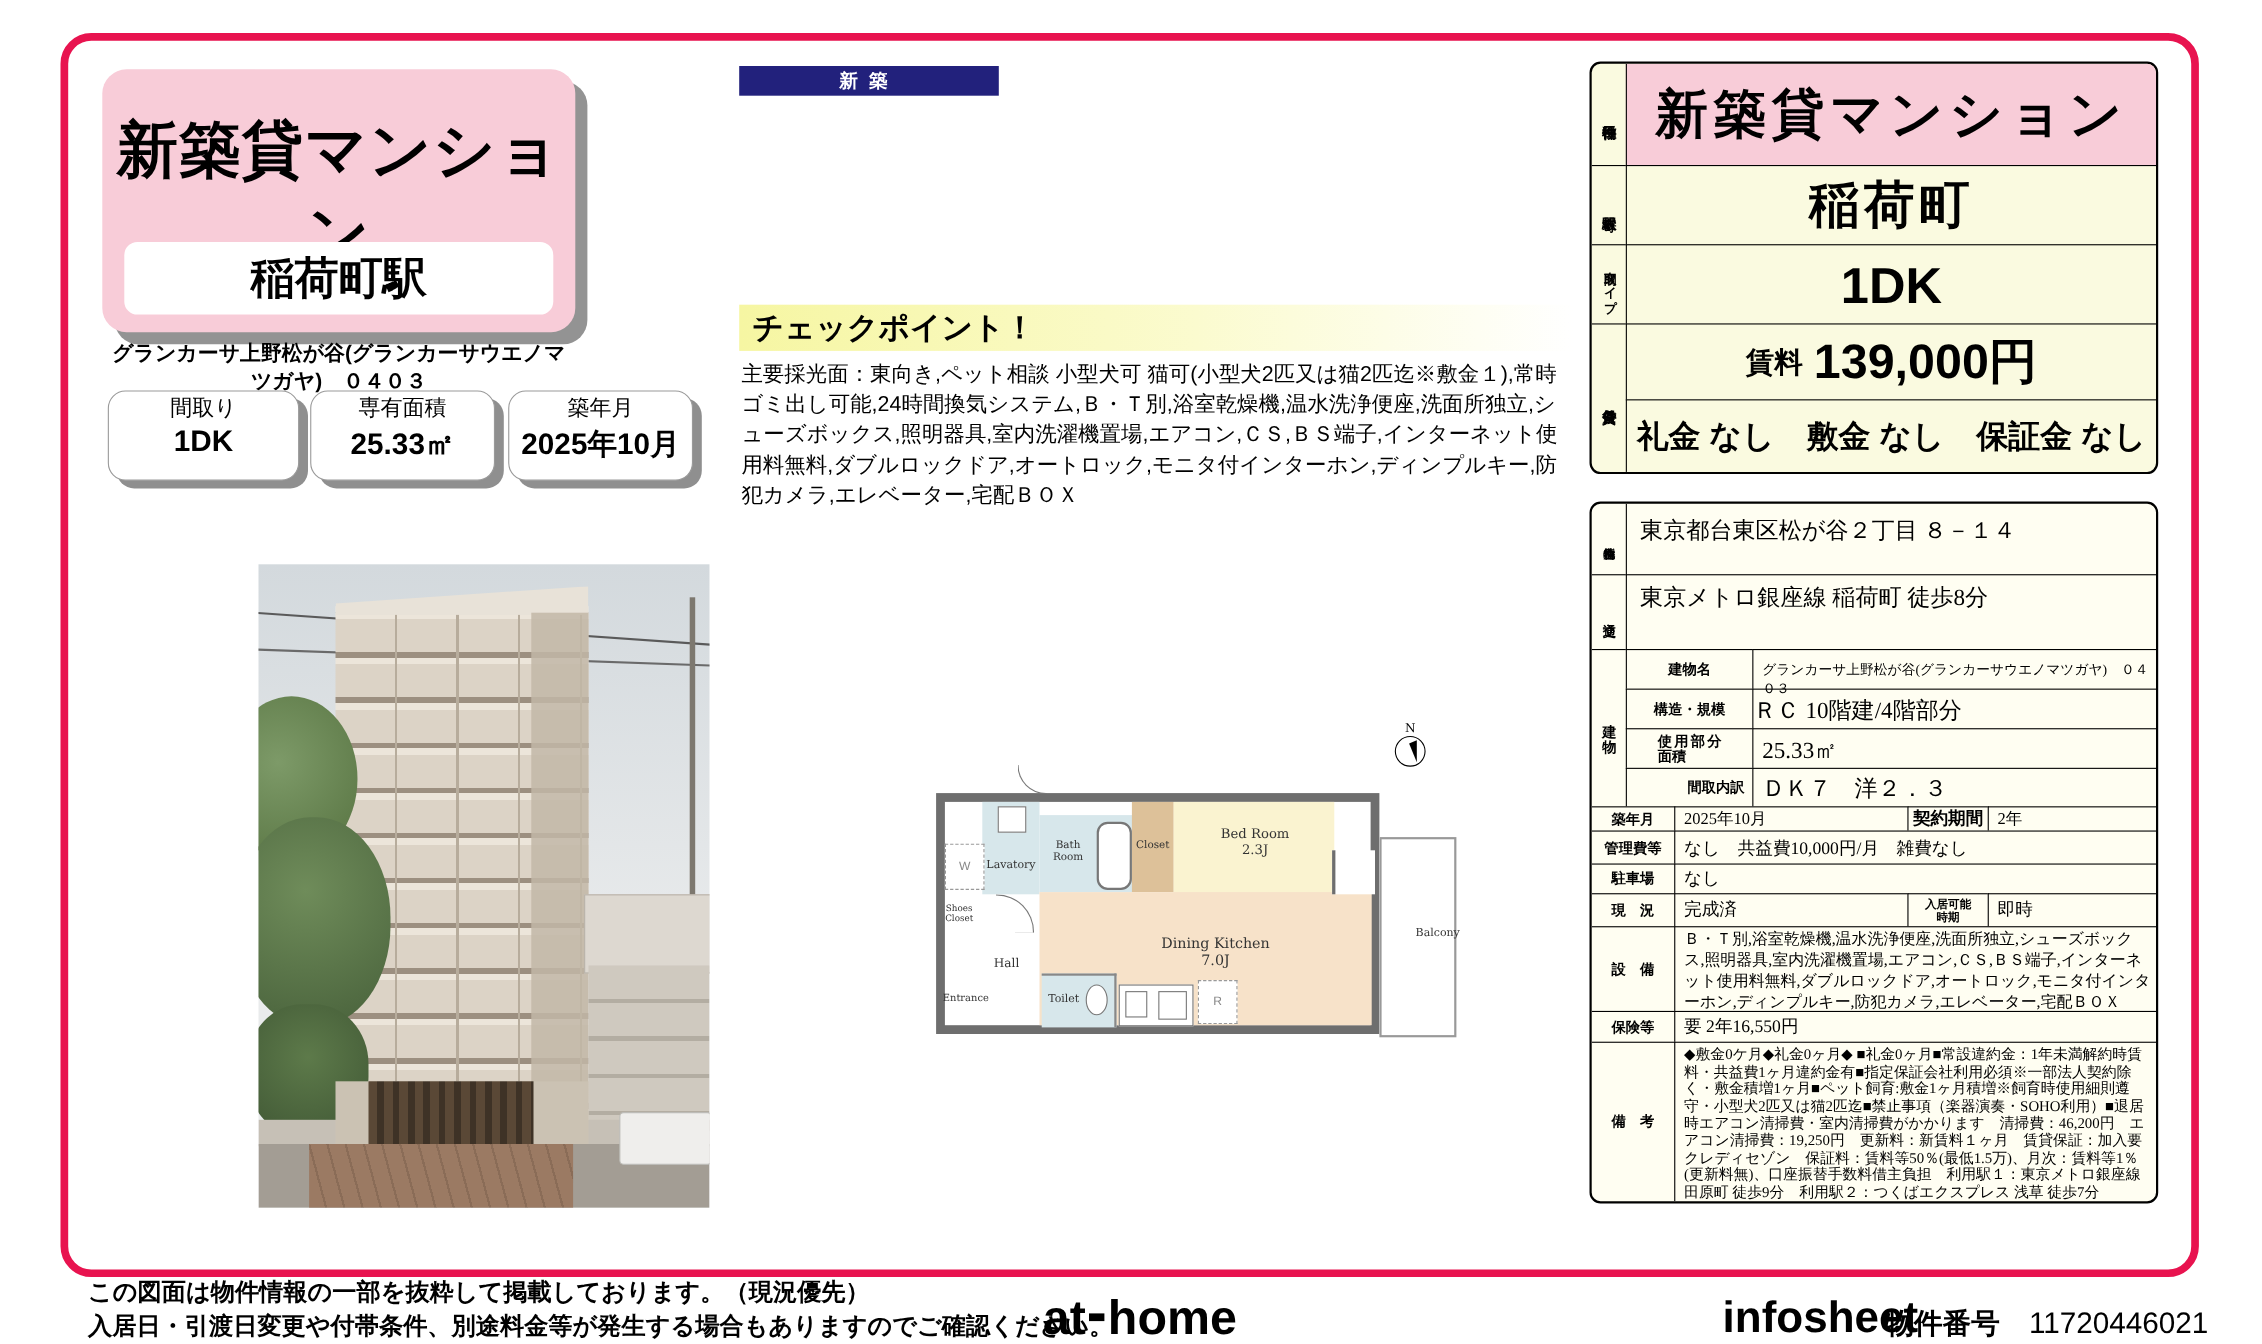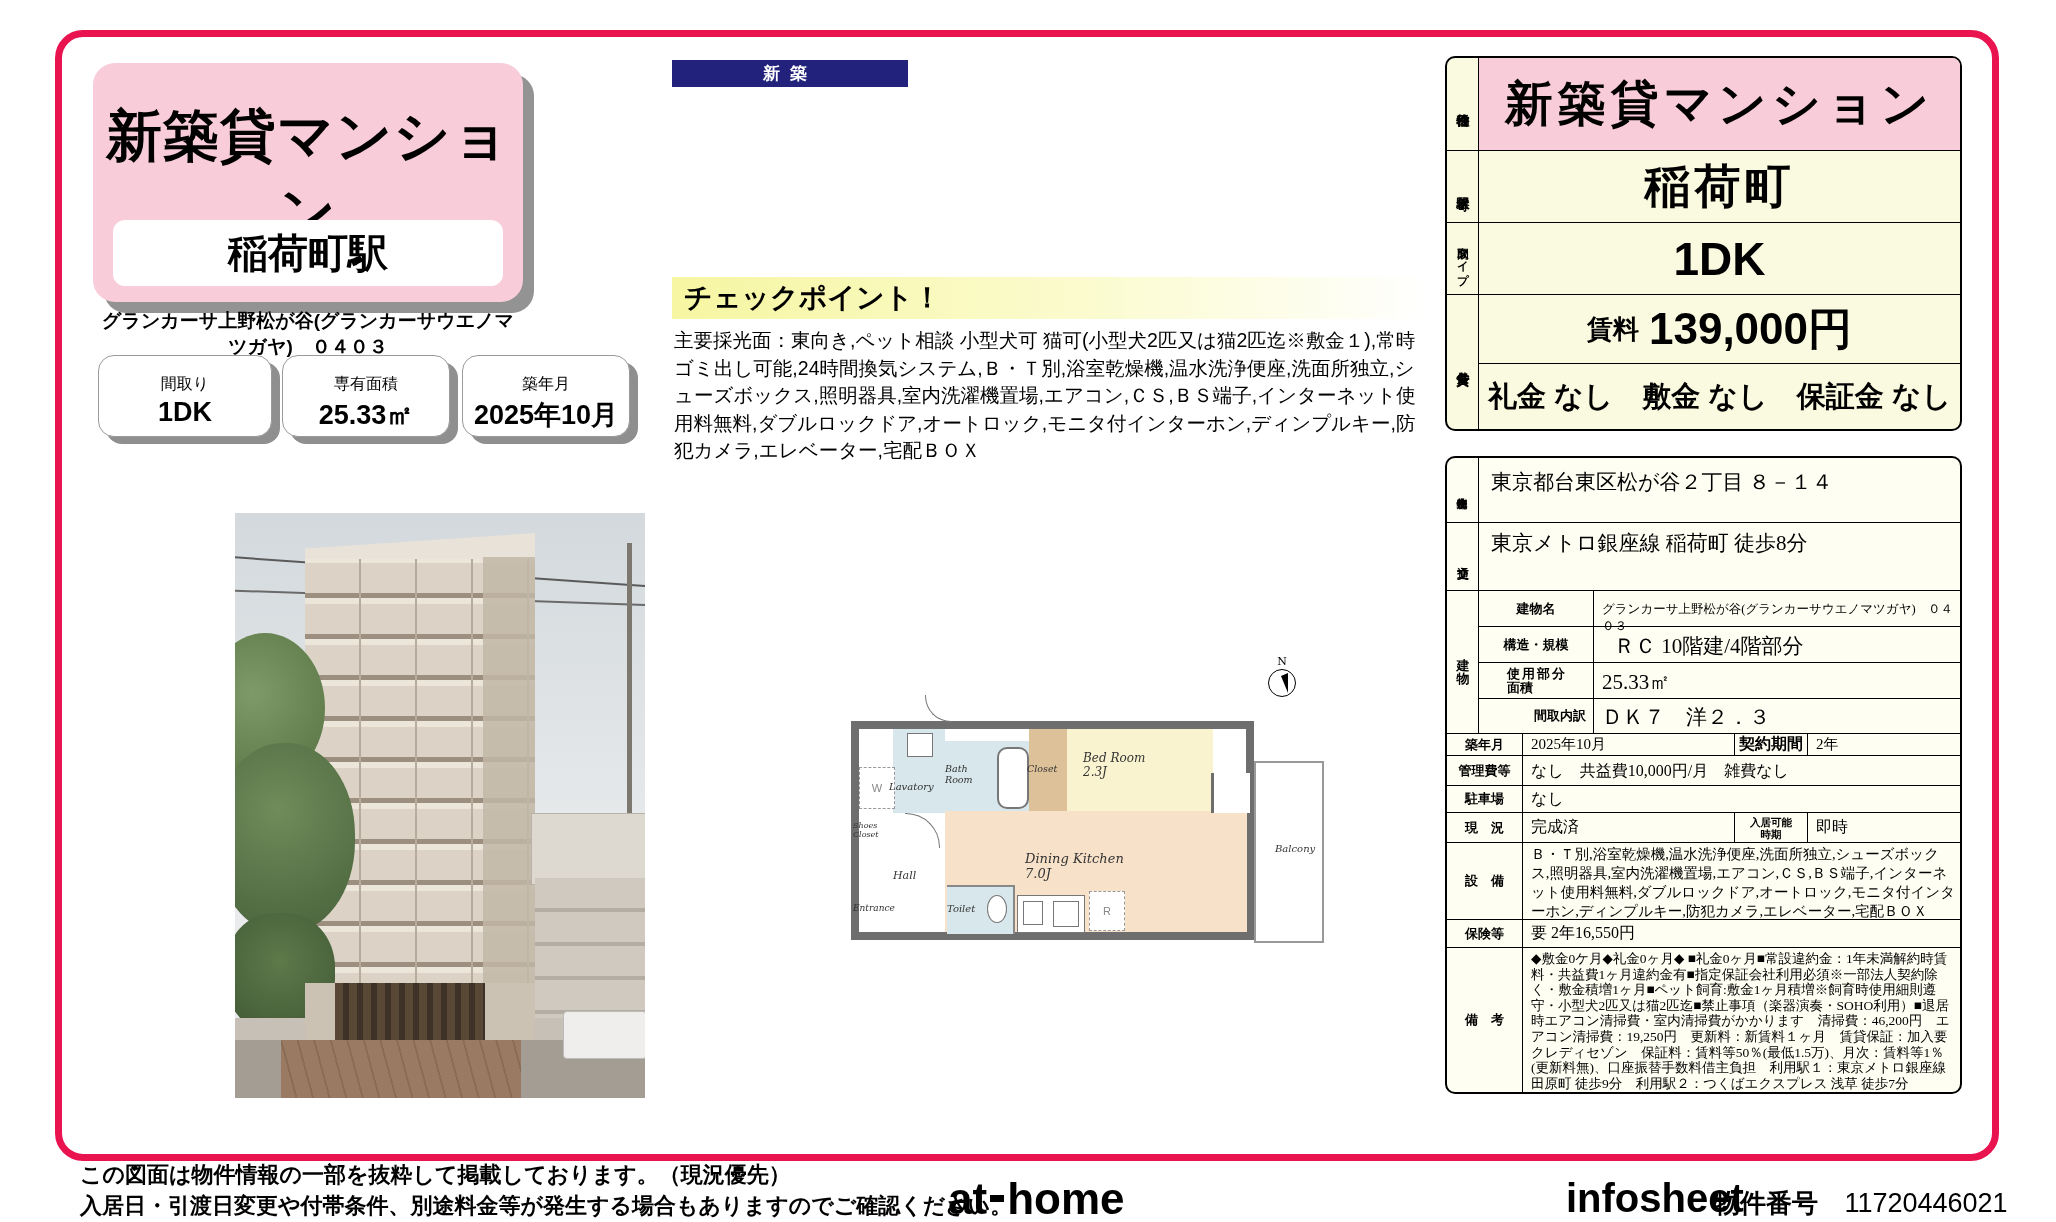--- a/index.html
+++ b/index.html
@@ -10,42 +10,42 @@
   .sheet{left:55px;top:30px;width:1930px;height:1117px;border:7px solid #e8134f;border-radius:28px;background:#fff;}
   
   .pinkbox{left:93px;top:63px;width:430px;height:239px;background:#f8ccd8;border-radius:22px;
            box-shadow:11px 11px 0 #939393;}
   .pinkbox .ttl{position:absolute;left:0;top:36px;width:100%;text-align:center;font-size:56px;font-weight:bold;letter-spacing:1px;}
   .pinkbox .whitebox{position:absolute;left:20px;top:157px;width:390px;height:66px;background:#ffffff;border-radius:12px;
            text-align:center;line-height:66px;font-size:40px;font-weight:bold;}
   .propname{left:93px;top:308px;width:430px;text-align:center;font-size:19px;font-weight:600;}
   .specbox{top:355px;height:80px;background:#fff;border:1px solid #9a9a9a;border-radius:16px;
            box-shadow:8px 7px 0 #8f8f8f;text-align:center;}
-  .specbox .lbl{margin-top:18px;font-size:16px;}
+  .specbox .lbl{margin-top:1px;font-size:20px;}
   .specbox .val{margin-top:2px;font-size:27px;font-weight:bold;}
   
   .badge{left:672px;top:60px;width:236px;height:27px;background:#22217c;color:#fff;text-align:center;
          line-height:27px;font-size:17px;font-weight:bold;letter-spacing:10px;}
   
   .cphead{left:672px;top:277px;width:758px;height:42px;
           background:linear-gradient(to right,#f6f6a2 0%,#fbfbcf 55%,#ffffff 100%);
           font-size:28px;font-weight:bold;line-height:42px;padding-left:12px;box-sizing:border-box;}
   .cpbody{left:674px;top:327px;width:758px;font-size:19.5px;line-height:27.5px;word-break:break-all;}
   
   .rtable{left:1445px;width:513px;border:2px solid #000;border-radius:10px;background:#fafae0;overflow:hidden;}
   .cell{position:absolute;box-sizing:border-box;}
   .bT{border-top:1.5px solid #000;} .bL{border-left:1.5px solid #000;}
   .vlab{writing-mode:vertical-rl;text-orientation:upright;display:flex;align-items:center;justify-content:center;
         font-weight:bold;}
   .ctr{display:flex;align-items:center;justify-content:center;}
   .serif{font-family:"Liberation Serif","DejaVu Serif",serif;}
   
   .plan{left:845px;top:655px;width:515px;height:300px;}
   .plan .room{position:absolute;}
-  .plan .rlbl{font-family:"DejaVu Serif",serif;font-style:italic;color:#333;}
+  .plan .rlbl{font-family:"DejaVu Serif",serif;color:#333;text-align:center;}
   .walls{left:6px;top:66px;width:403px;height:219px;border:8px solid #6e6e6e;background:#fff;box-sizing:border-box;}
   .dashedbox{border:1.5px dashed #999;background:#fff;box-sizing:border-box;}
   
   .photo{left:235px;top:513px;width:410px;height:585px;overflow:hidden;background:linear-gradient(#d3d9dd,#e9ebec 60%);}
   .photo div{position:absolute;}
   
   .fnote{left:80px;font-size:22px;font-weight:bold;}
   .logo{left:948px;top:1174px;font-size:44px;font-weight:800;letter-spacing:0px;}
   .infosheet{left:1566px;top:1176px;font-size:40px;font-weight:600;}
   .bno{border-bottom:2.5px solid #000;padding-bottom:4px;}
@@ -180,21 +180,21 @@
     <div class="cell vlab" style="left:0;top:0;width:31px;height:64px;font-size:10.5px;">物件所在地</div>
     <div class="cell bL serif" style="left:31px;top:0;width:482px;height:64px;font-size:21px;padding:10px 0 0 12px;">東京都台東区松が谷２丁目 ８－１４</div>
 
     <div class="cell vlab bT" style="left:0;top:64px;width:31px;height:68px;font-size:12px;">交通</div>
     <div class="cell bT bL serif" style="left:31px;top:64px;width:482px;height:68px;font-size:21px;padding:6px 0 0 12px;">東京メトロ銀座線 稲荷町 徒歩8分</div>
 
     <div class="cell vlab bT" style="left:0;top:132px;width:31px;height:143px;font-size:13px;letter-spacing:14px;">建物</div>
     <div class="cell ctr bT bL" style="left:31px;top:132px;width:115px;height:36px;font-size:13px;font-weight:bold;">建物名</div>
     <div class="cell bT bL serif" style="left:146px;top:132px;width:367px;height:36px;font-size:12.5px;padding:10px 0 0 8px;">グランカーサ上野松が谷(グランカーサウエノマツガヤ)　０４０３</div>
     <div class="cell ctr bT bL" style="left:31px;top:168px;width:115px;height:36px;font-size:13px;font-weight:bold;">構造・規模</div>
-    <div class="cell bT bL serif" style="left:146px;top:168px;width:367px;height:36px;font-size:21px;padding:5px 0 0 20px;">ＲＣ 10階建/4階部分</div>
+    <div class="cell bT bL serif" style="left:146px;top:168px;width:367px;height:36px;font-size:21px;padding:5px 0 0 0;">ＲＣ 10階建/4階部分</div>
     <div class="cell ctr bT bL" style="left:31px;top:204px;width:115px;height:36px;font-size:13px;font-weight:bold;">
       <span style="width:58px;text-align:justify;line-height:14px;">使用部分面積</span>
       </div>
     <div class="cell bT bL serif" style="left:146px;top:204px;width:367px;height:36px;font-size:21px;padding:5px 0 0 8px;">25.33㎡</div>
     <div class="cell ctr bT bL" style="left:31px;top:240px;width:115px;height:35px;font-size:13px;font-weight:bold;padding-left:48px;">間取内訳</div>
     <div class="cell bT bL serif" style="left:146px;top:240px;width:367px;height:35px;font-size:21px;padding:4px 16px 0 8px;">ＤＫ７　洋２．３</div>
 
     <div class="cell ctr bT" style="left:0;top:275px;width:75px;height:22px;font-size:13px;font-weight:bold;">築年月</div>
     <div class="cell bT bL serif" style="left:75px;top:275px;width:212px;height:22px;font-size:15px;padding:1px 0 0 8px;">2025年10月</div>
     <div class="cell ctr bT bL" style="left:287px;top:275px;width:73px;height:22px;font-size:16px;font-weight:bold;">契約期間</div>

